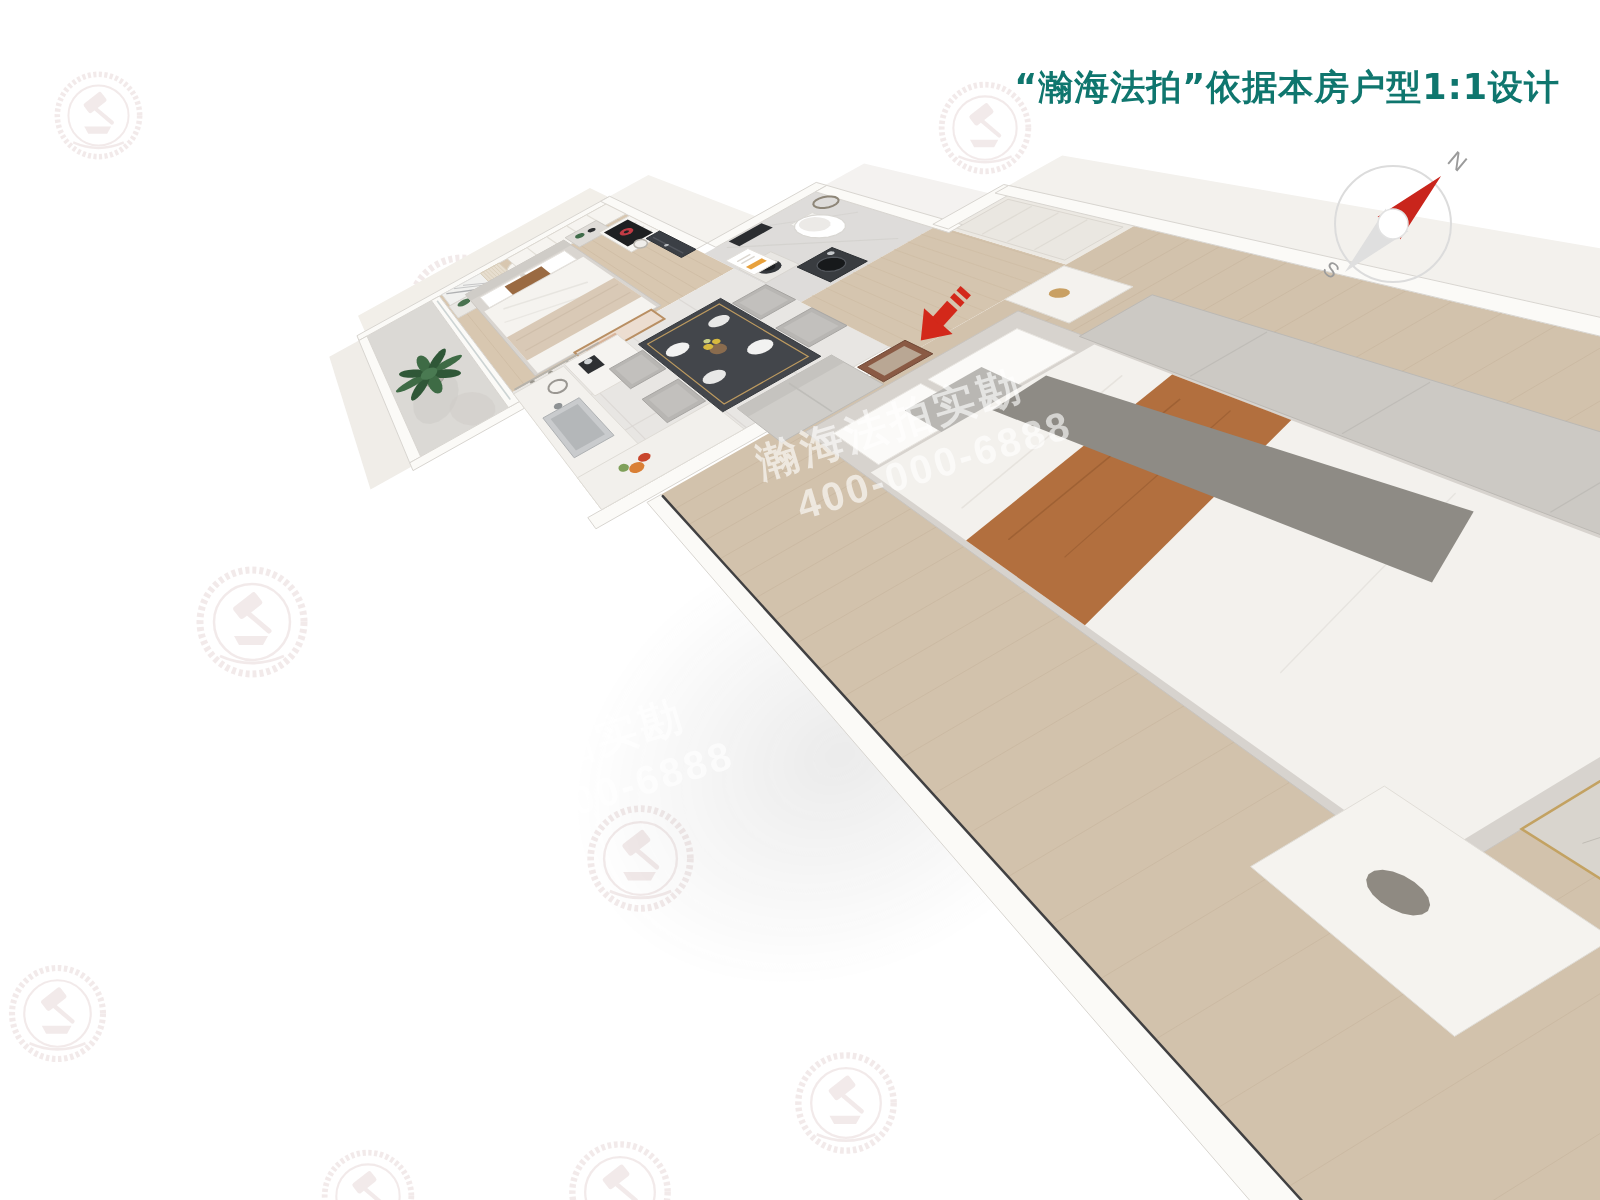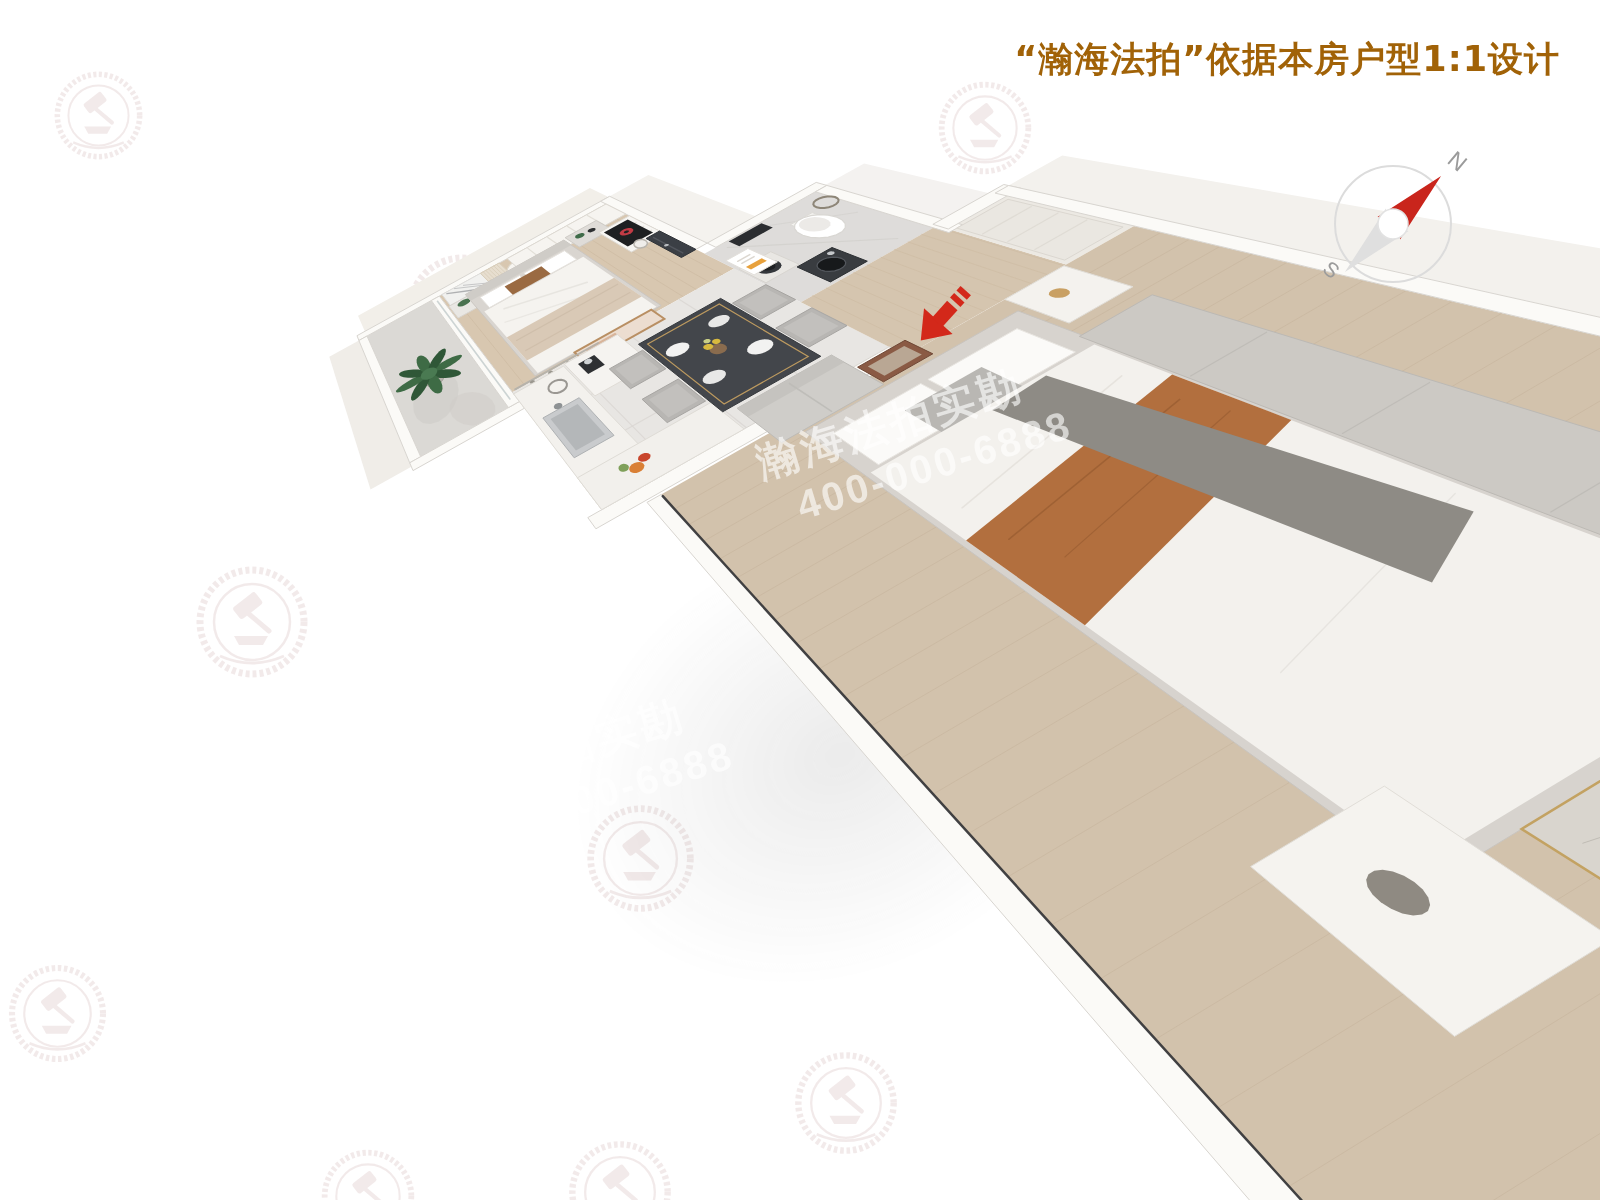--- a/index.html
+++ b/index.html
@@ -344,14 +344,14 @@
       <g transform="rotate(45 75 84)">
         <polygon id="needleRed" points="75,16 91,90 75,77 59,90" fill="#c9251c"></polygon>
         <polygon points="75,152 59,78 75,91 91,78" fill="#dfdfdf"></polygon>
         <circle cx="75" cy="84" r="15" fill="#ffffff" stroke="#e2e2e2" stroke-width="1.5"></circle>
       </g>
     </svg>
     <span class="letter n">N</span>
     <span class="letter s">S</span>
   </div>
 
-  <div class="page-title" style="color: #a16207;">“瀚海法拍”依据本房户型1:1设计</div>
+  <div class="page-title" style="color: #0f766e; margin-top: 28px;">“瀚海法拍”依据本房户型1:1设计</div>
 </div>
 
 </body></html>

